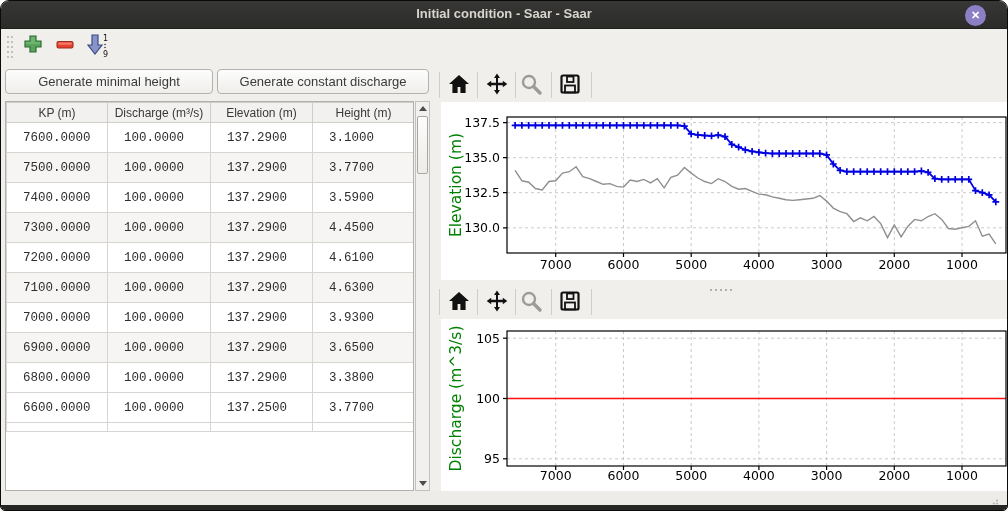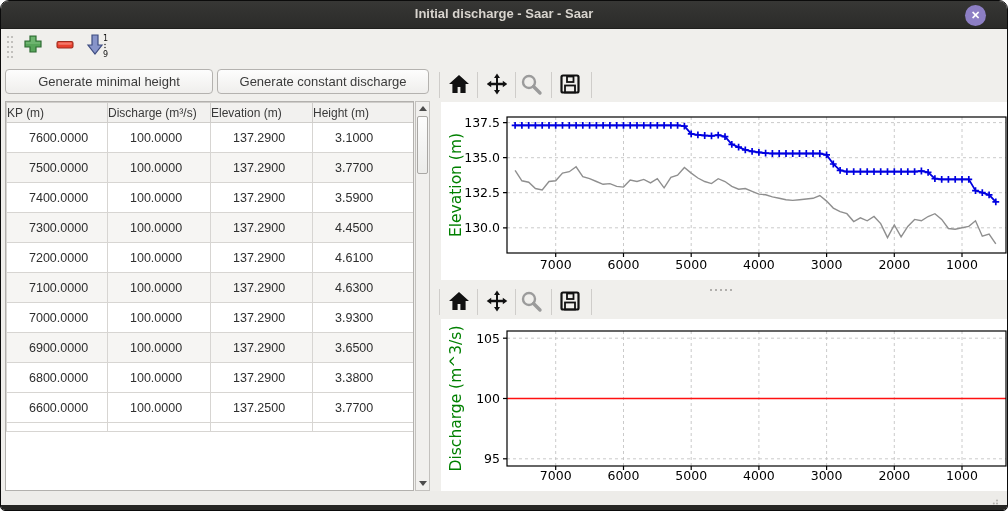--- a/index.html
+++ b/index.html
@@ -41,25 +41,25 @@
   }
   .gen-btn-1 { left:4px; width:208px; }
   .gen-btn-2 { left:216px; width:212px; }
   .table-wrap {
     position:absolute; left:4px; top:100px; width:409px; height:390px;
     background:#ffffff; border:1px solid #b2b0ad; overflow:hidden;
   }
   table.data { border-collapse:collapse; table-layout:fixed; width:408px; }
   table.data th {
     height:20px; background:#f2f1ef; border:1px solid #cfcdca;
-    font-size:12px; font-weight:normal; color:#3a3a3a; text-align:left;
+    font-size:12px; font-weight:normal; color:#3a3a3a; text-align:center;
   }
   table.data td {
     height:30px; border:1px solid #d7d5d2; font-size:12.5px; color:#2e2e2e;
-    padding-left:22px; background:#ffffff;
+    padding-left:16px; background:#ffffff;font-family:Liberation Mono, monospace;
   }
   table.data tr.alt td { background:#f6f5f3; }
   table.data tr.partial td { height:9px; }
   
   .vscroll {
     position:absolute; left:414px; top:100px; width:15px; height:390px;
     background:#f1f0ee; border:1px solid #c3c1be;
   }
   .vs-btn { position:absolute; left:0; width:13px; height:13px; text-align:center; }
   .vs-up { top:0; }
@@ -85,21 +85,21 @@
   .statusbar { position:absolute; left:0; top:490px; width:100%; height:14px; background:#edecE9; }
   .resize-grip { position:absolute; right:8px; top:3px; }
   .footer { position:absolute; left:0; top:504px; width:100%; height:7px; background:#262624; }
 </style>
 </head>
 <body>
 
 <div class="window">
 
   <div class="titlebar">
-    <div class="title-text">Initial discharge - Saar - Saar</div>
+    <div class="title-text">Initial condition - Saar - Saar</div>
     <div class="close-btn">✕</div>
   </div>
 
   <div class="toolbar">
     <div class="tb-grip">
       <svg width="8" height="26" viewBox="0 0 8 26">
         <g fill="#b7b5b1">
           <circle cx="2" cy="3" r="1.1"></circle>
             <circle cx="6" cy="3" r="1.1"></circle>
           <circle cx="2" cy="8" r="1.1"></circle>

